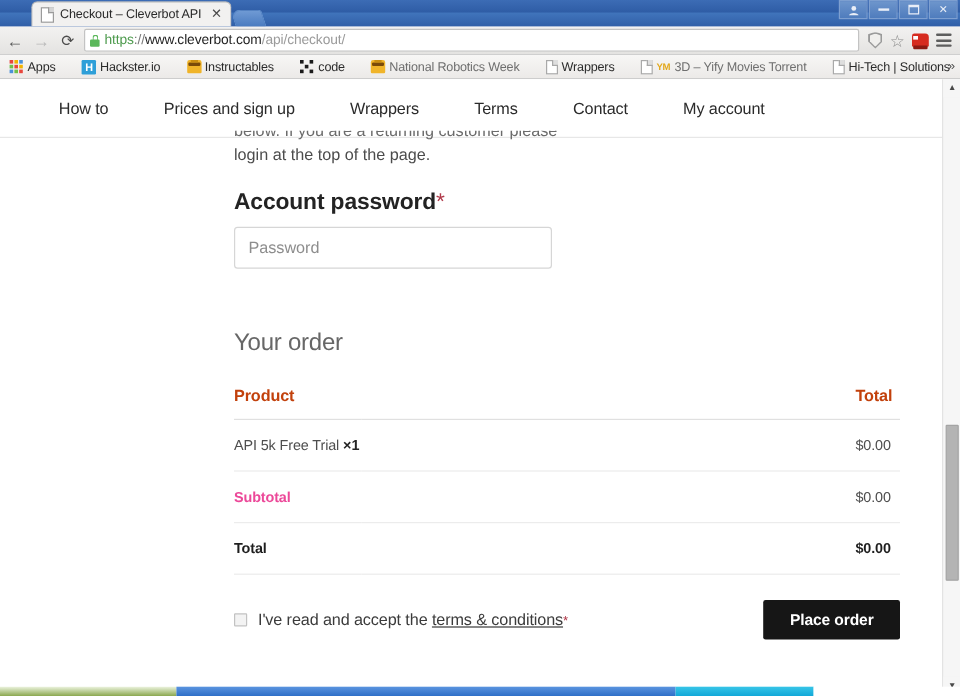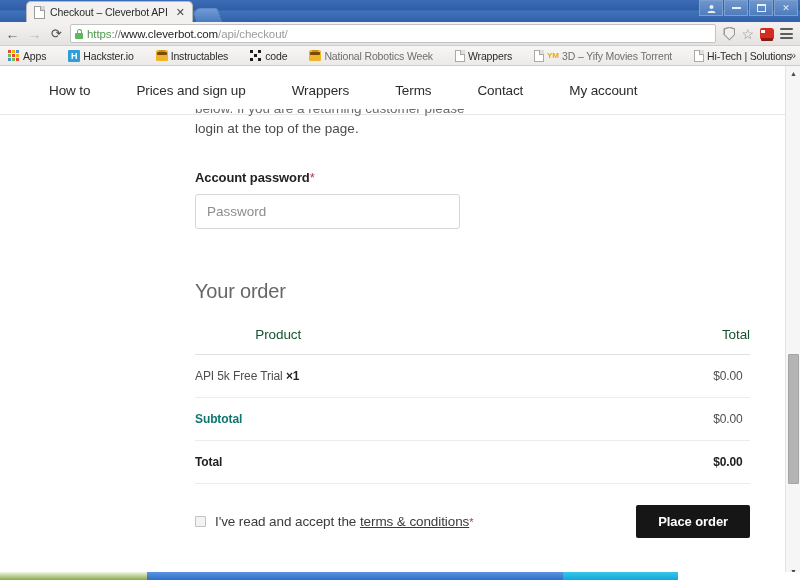--- a/index.html
+++ b/index.html
@@ -426,24 +426,24 @@
     position: relative;
   }
   .intro .clipped span {
     position: absolute;
     top: -11px;
     left: 0;
     white-space: nowrap;
   }
 
   .field-label {
-    font-size: 13px;
+    font-size: 19px;
     font-weight: bold;
     color: #232323;
-    margin-top: 31px;
+    margin-top: 19px;
     letter-spacing: -0.1px;
   }
   .req { color: #b03a4a; font-weight: normal; }
 
   .pw-input {
     margin-top: 9px;
     width: 265px;
     height: 35px;
     border: 1px solid #d6d6d6;
     border-radius: 3px;
@@ -463,40 +463,40 @@
     margin-top: 51px;
     letter-spacing: -0.2px;
   }
 
   .order-table {
     width: 555px;
     margin-top: 24px;
     border-collapse: collapse;
   }
   .order-table th {
-    text-align: right;
+    text-align: left;
     font-size: 13.5px;
-    font-weight: normal;
-    color: #14532d;
+    font-weight: bold;
+    color: #c2410c;
     padding: 0 0 12px 0;
     border-bottom: 1px solid #e0e0e0;
     letter-spacing: -0.1px;
   }
   .order-table th.col-total,
   .order-table td.col-total { padding-left: 412px; }
 
   .order-table td {
     font-size: 12px;
     color: #4e4e4e;
     padding: 14px 0 14px 0;
     border-bottom: 1px solid #ececec;
     letter-spacing: -0.1px;
   }
   .order-table td .qty { font-weight: bold; color: #242424; }
-  .order-table tr.sum td { font-weight: bold; color: #0f766e; }
+  .order-table tr.sum td { font-weight: bold; color: #ec4899; }
   .order-table tr.sum td.col-total { font-weight: normal; color: #4e4e4e; }
   .order-table tr.grand td { font-weight: bold; color: #1e1e1e; }
   .order-table tr.grand td.col-total { font-weight: bold; color: #1e1e1e; }
 
   .terms-row {
     width: 555px;
     margin-top: 21px;
     display: flex;
     align-items: center;
   }

